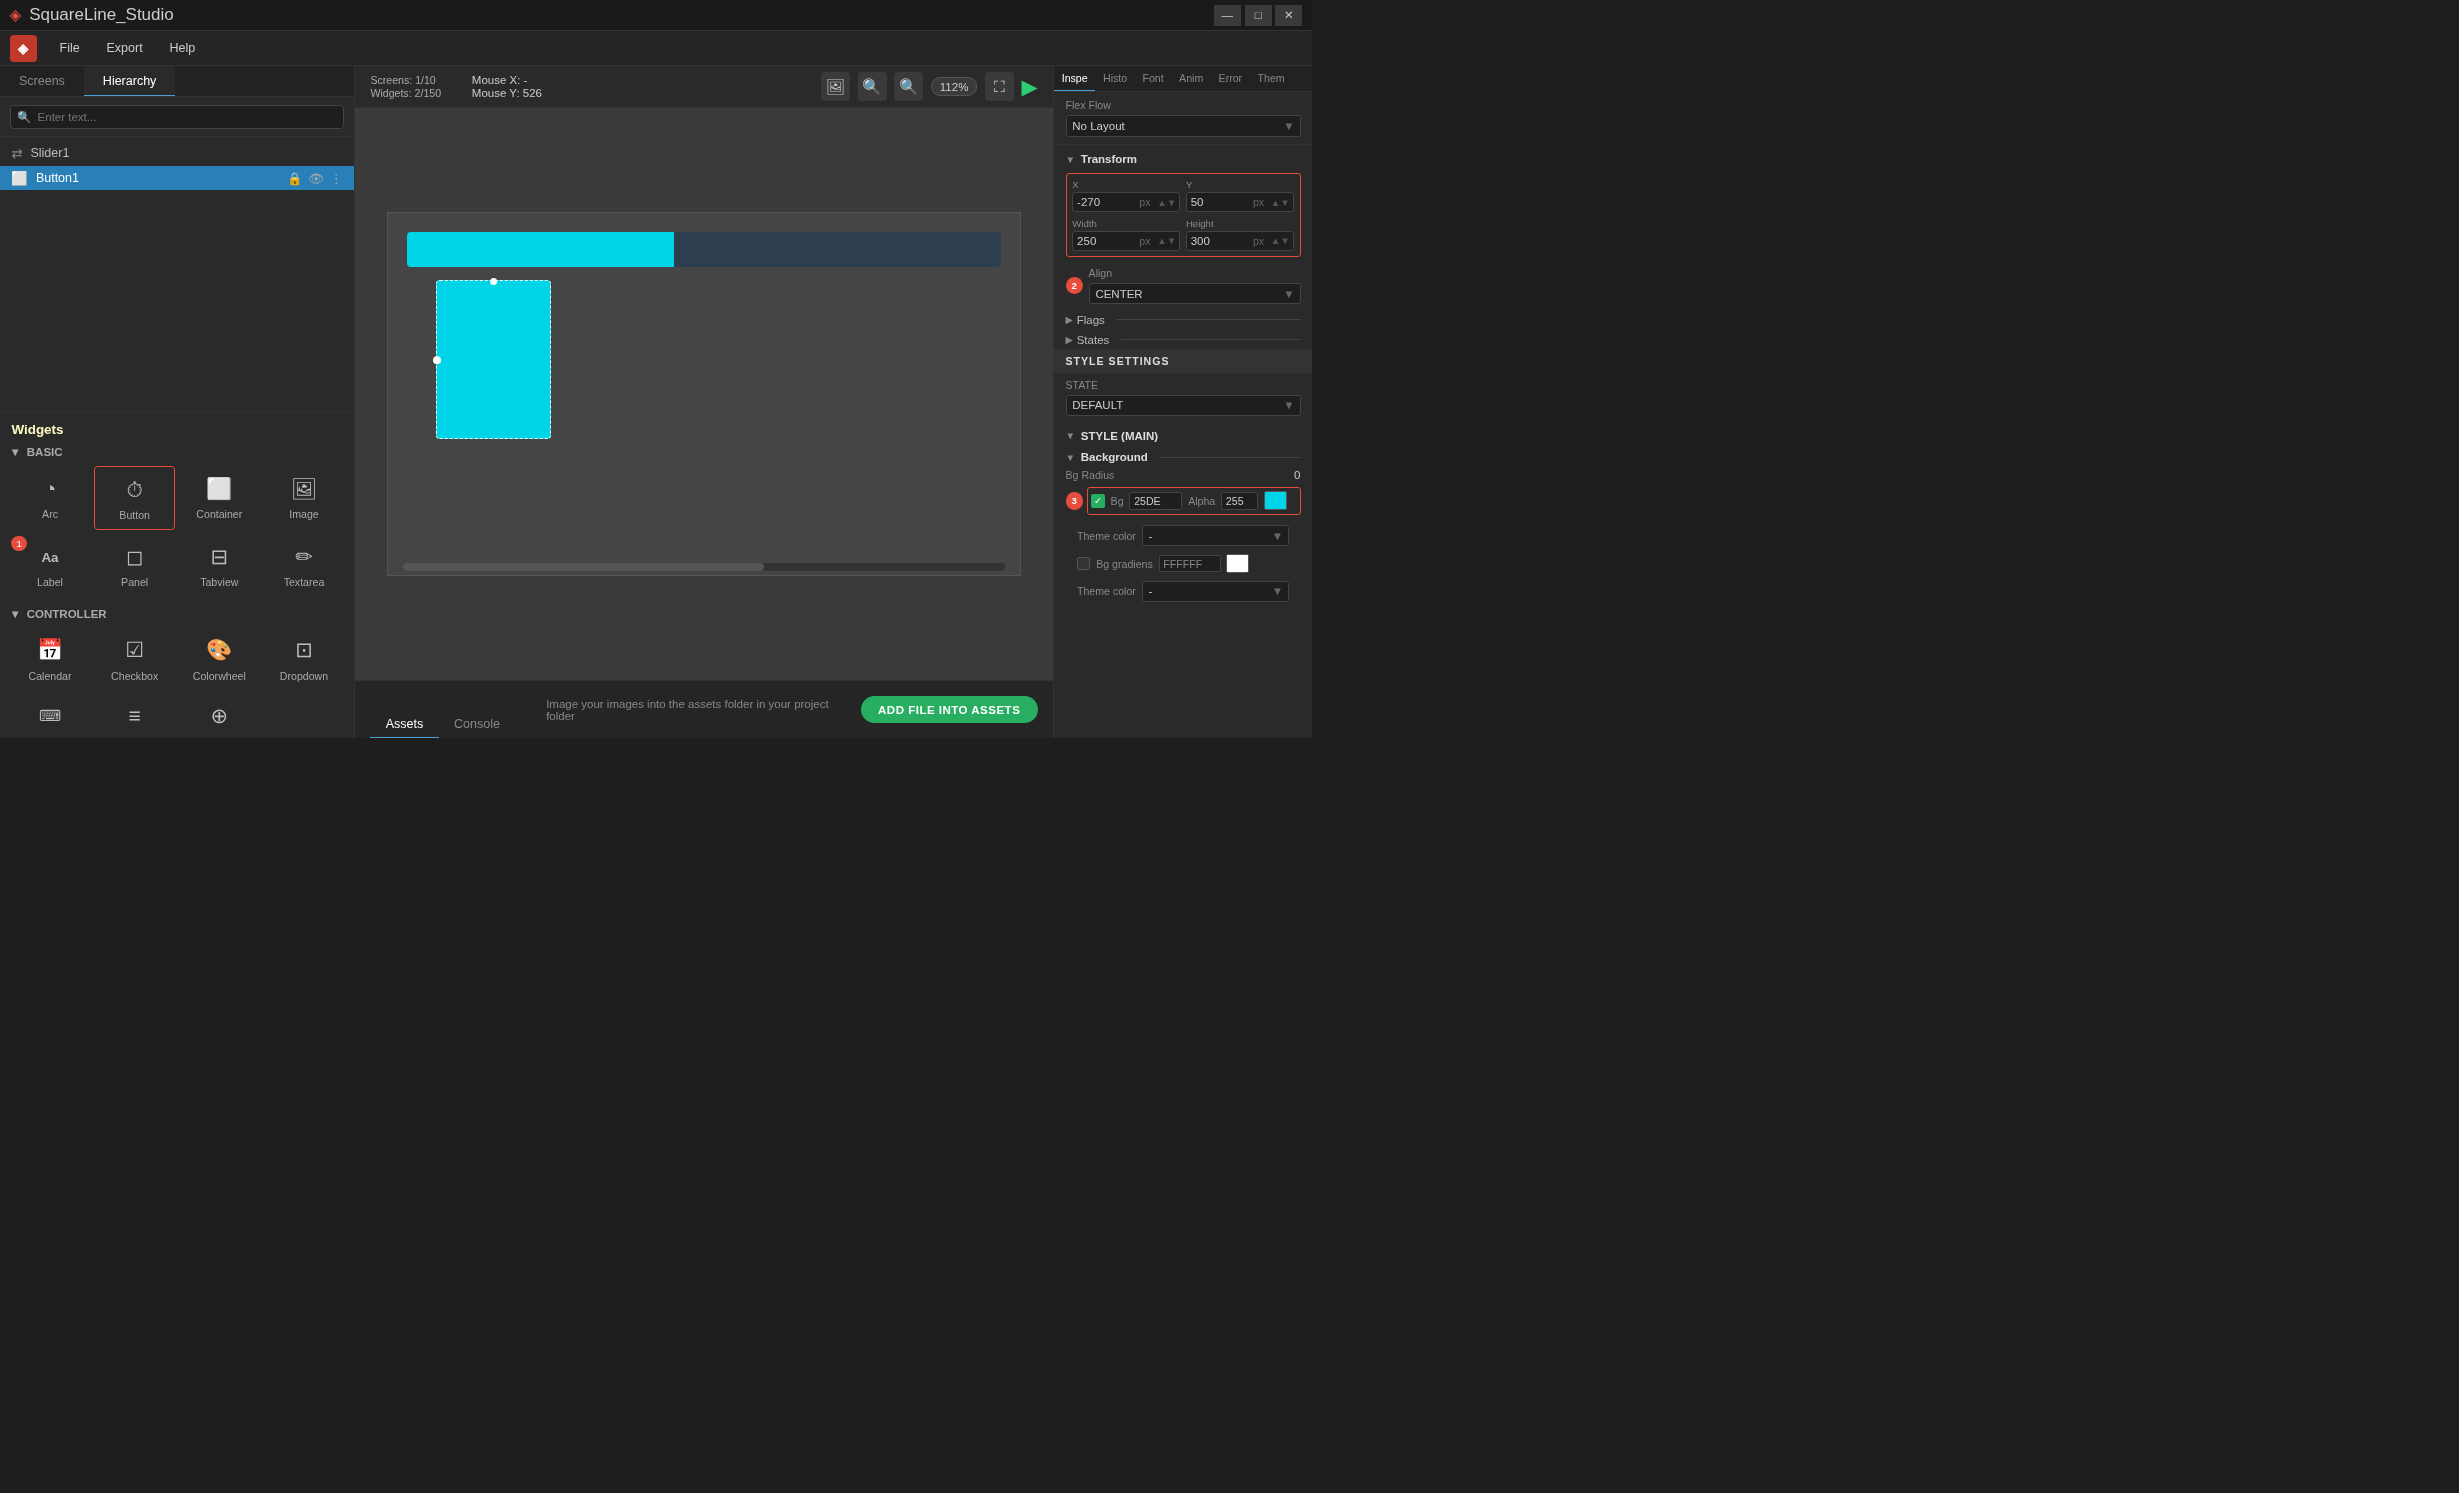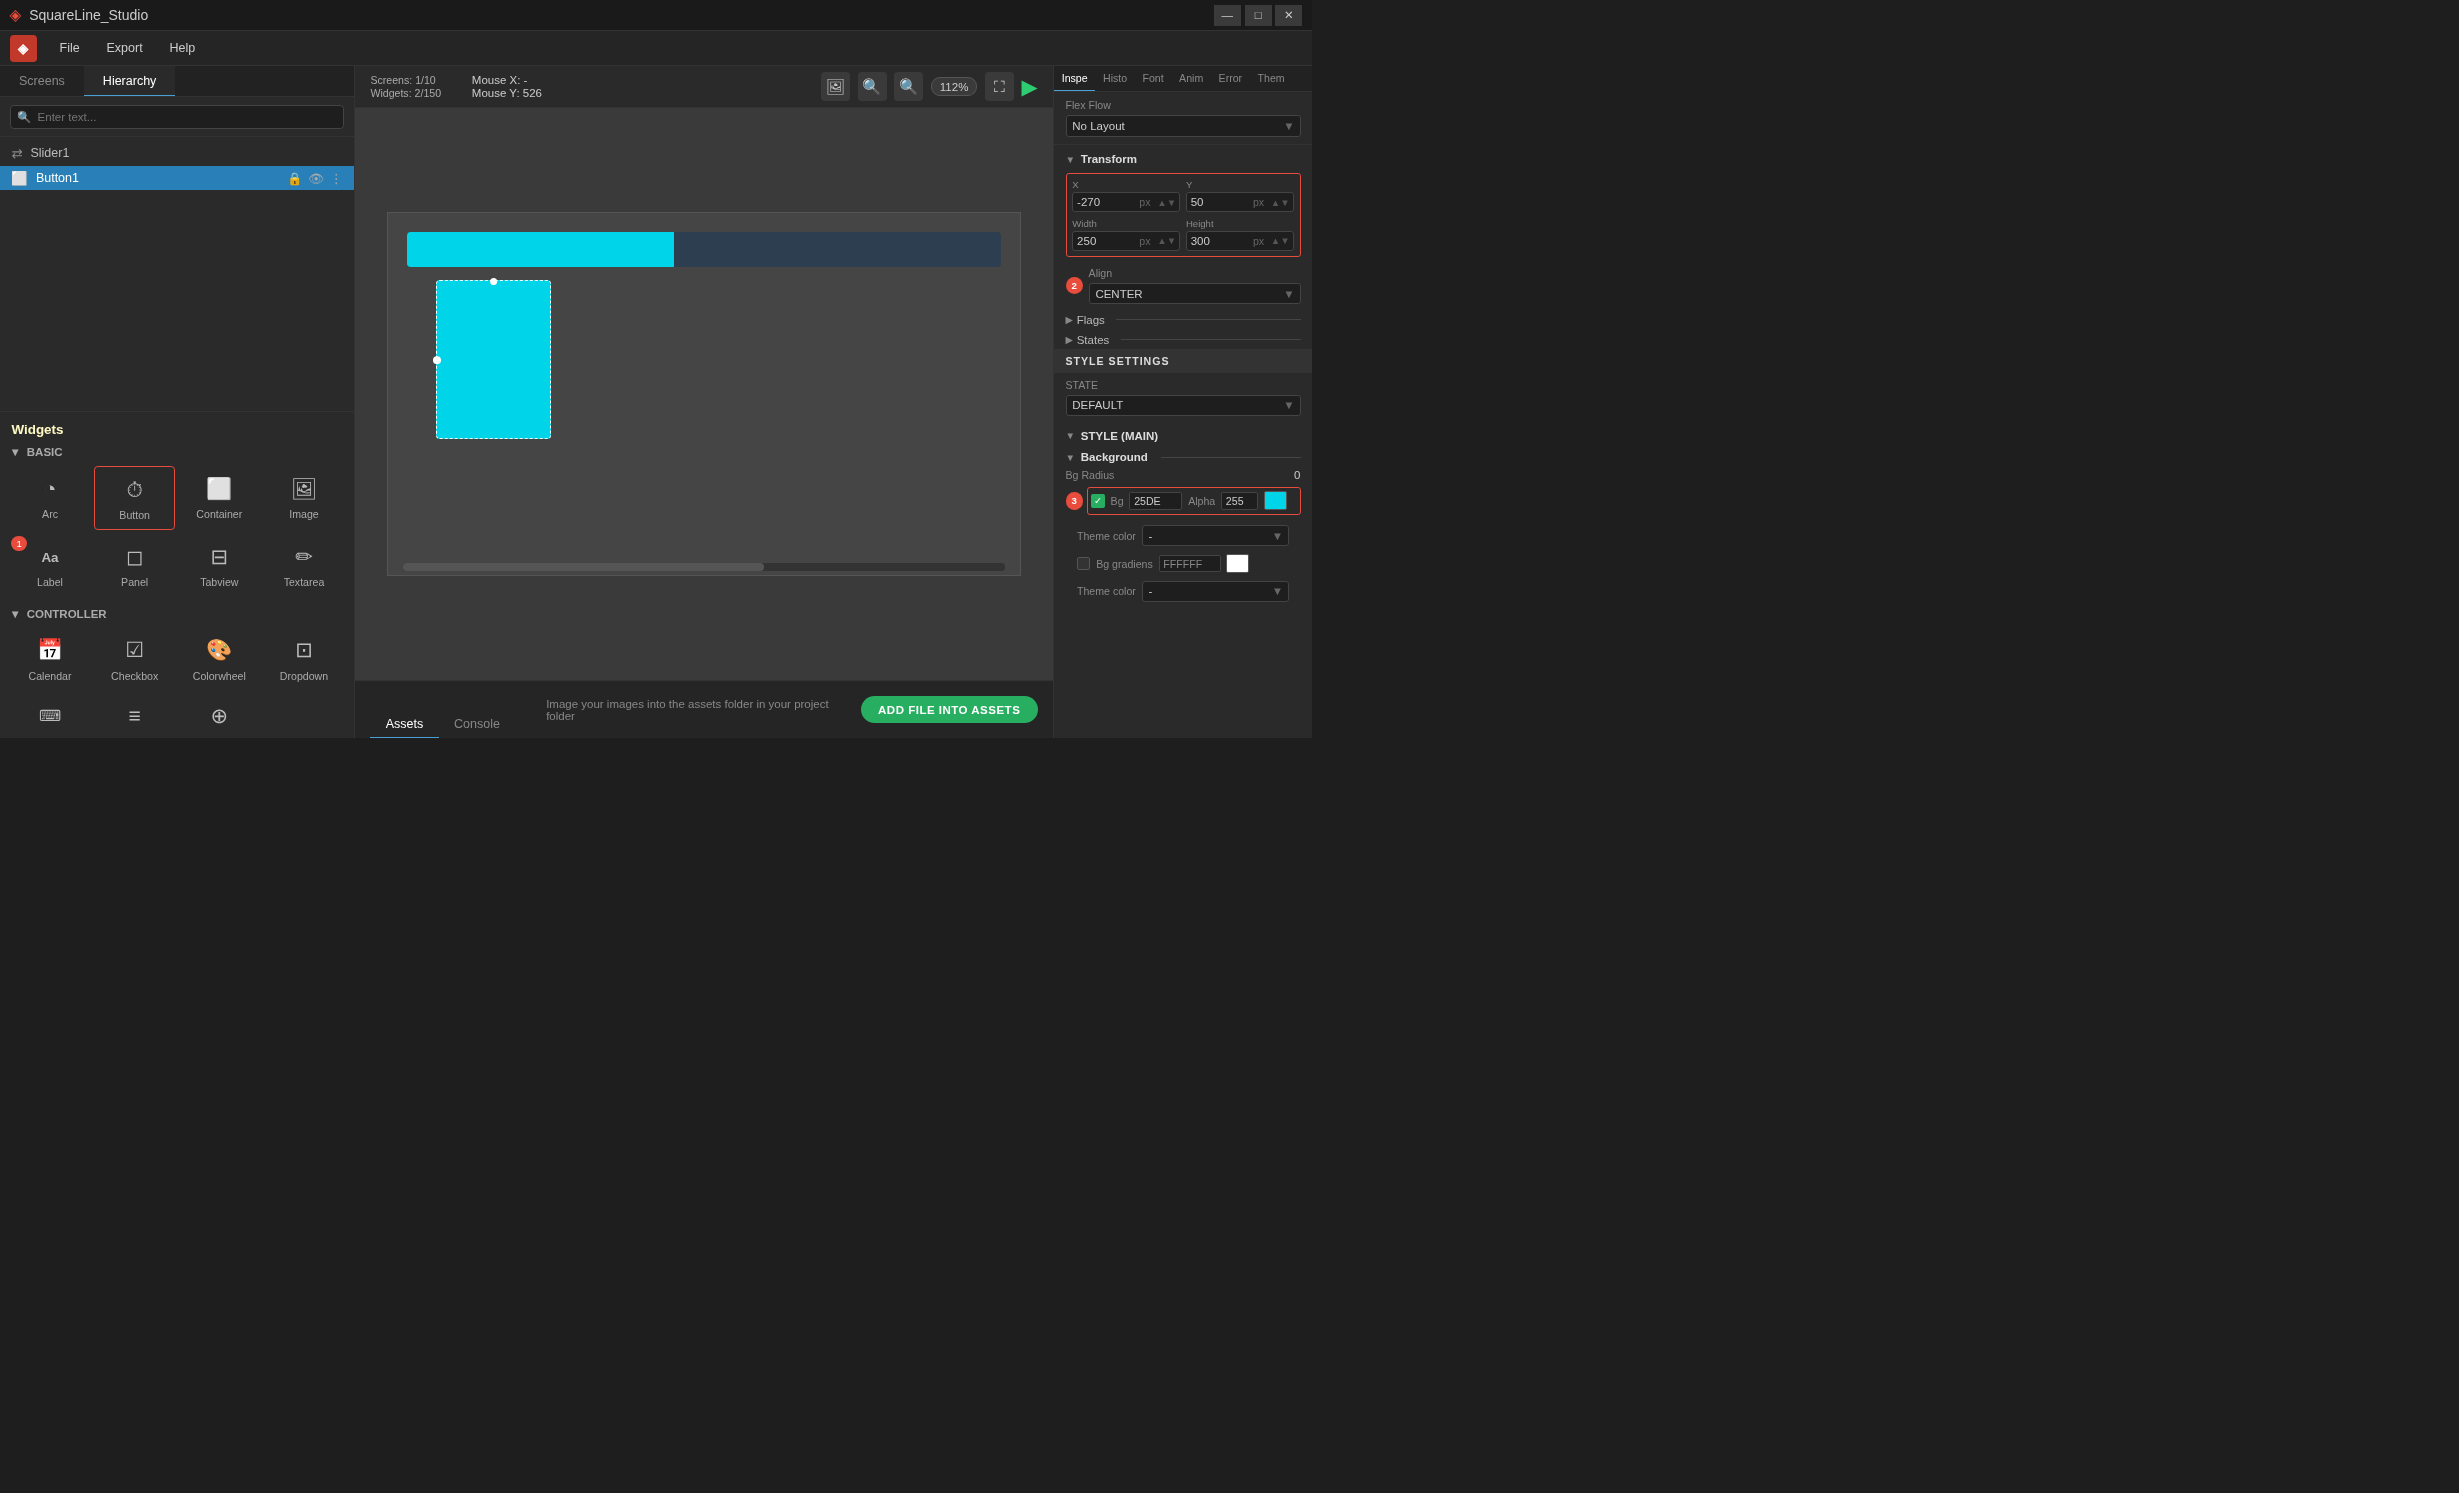--- a/index.html
+++ b/index.html
@@ -17,21 +17,21 @@
     .titlebar {
       background: #1a1a1a;
       height: 31px;
       display: flex;
       align-items: center;
       padding: 0 9.6px;
       border-bottom: 1px solid #333;
       justify-content: space-between;
     }
     .titlebar-left { display: flex; align-items: center; gap: 7.7px; }
-    .titlebar-title { color: #ccc; font-size: 14px; }
+    .titlebar-title { color: #ccc; font-size: 17px; }
     .titlebar-controls { display: flex; gap: 3.8px; }
     .titlebar-btn {
       width: 27px; height: 21px;
       background: #3a3a3a;
       border: none; color: #ccc; cursor: pointer;
       display: flex; align-items: center; justify-content: center;
       font-size: 11.5px;
     }
 
     

